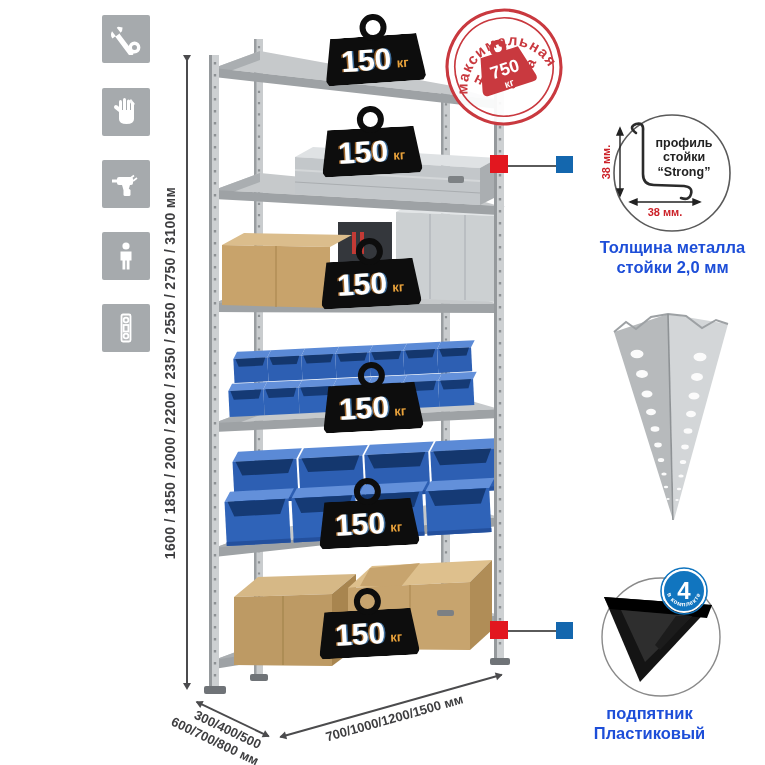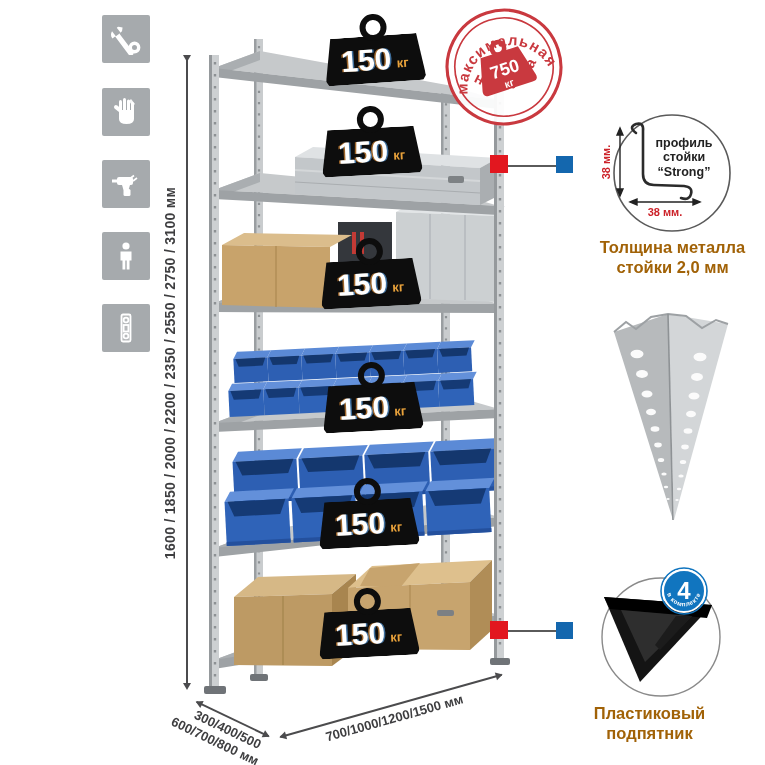--- a/index.html
+++ b/index.html
@@ -30,21 +30,21 @@
                    text-shadow:-1.5px 0 0 rgba(235,150,60,.65),1.5px 0 0 rgba(90,165,235,.65);}
   .badge-body .unit{font-size:13px;font-weight:bold;color:#e9a23b;margin-top:9px;}
   
   .stamp{position:absolute;left:443px;top:6px;width:122px;height:122px;transform:rotate(-18deg);}
   
   .sq{position:absolute;width:18px;height:18px;}
   .sq.red{background:#e2171f;}
   .sq.blue{background:#1467ae;width:17px;height:17px;}
   .callout-line{position:absolute;height:2px;background:#5a5a5a;}
   
-  .caption{position:absolute;text-align:center;font-weight:bold;color:#a16207;
+  .caption{position:absolute;text-align:center;font-weight:bold;color:#1d4ed8;
            font-size:16.5px;line-height:1.22;}
   
   .dim-group{position:absolute;transform-origin:left top;}
   .dim-line{position:relative;height:2px;background:#4b4b4d;}
   .dim-line:before,.dim-line:after{content:"";position:absolute;top:-3px;width:0;height:0;
       border-top:4px solid transparent;border-bottom:4px solid transparent;}
   .dim-line:before{left:-1px;border-right:7px solid #4b4b4d;}
   .dim-line:after{right:-1px;border-left:7px solid #4b4b4d;}
   .dim-label{font-size:13px;font-weight:bold;color:#3e3e40;text-align:center;
              line-height:1.25;white-space:nowrap;}
@@ -478,22 +478,22 @@
       <text x="684" y="599" font-size="24" font-weight="bold" fill="#fff" text-anchor="middle">4</text>
       <defs>
           <path id="countArc" d="M 667,593 A 17.5 17.5 0 0 0 701,593"></path>
         </defs>
       <text font-size="6.3" font-weight="bold" fill="#fff" letter-spacing=".6">
         <textPath href="#countArc" startOffset="50%" text-anchor="middle">в комплекте</textPath>
       </text>
     </g>
   </svg>
   <div class="caption" style="left:572px;top:703px;width:155px">
+    <div>подпятник</div>
     <div>Пластиковый</div>
-    <div>подпятник</div>
   </div>
 
   <div class="dim-group" style="left:197px;top:701px;width:80px;transform:rotate(25.5deg)">
     <div class="dim-line"></div>
     <div class="dim-label" style="margin-top:3px">
       <div>300/400/500</div>
       <div style="margin-left:-14px">600/700/800 мм</div>
     </div>
   </div>
   <div class="dim-group" style="left:280px;top:736px;width:230px;transform:rotate(-15.7deg)">

